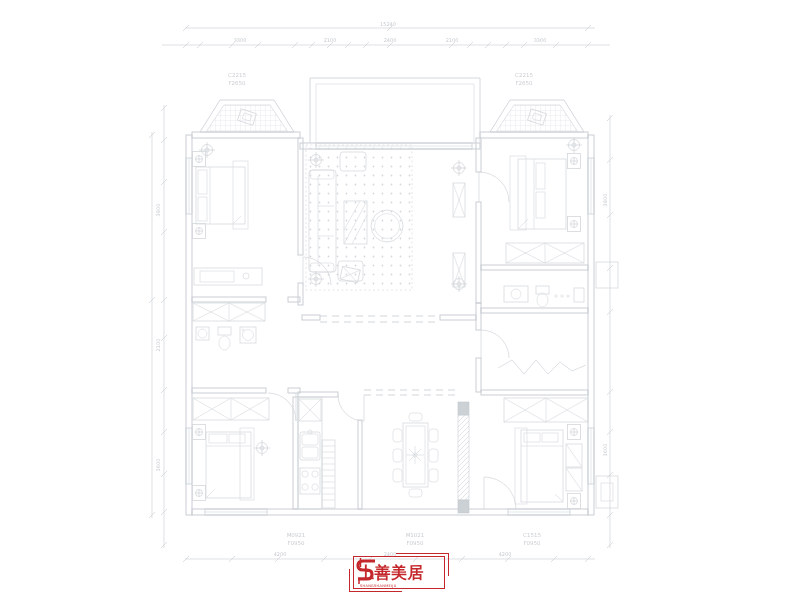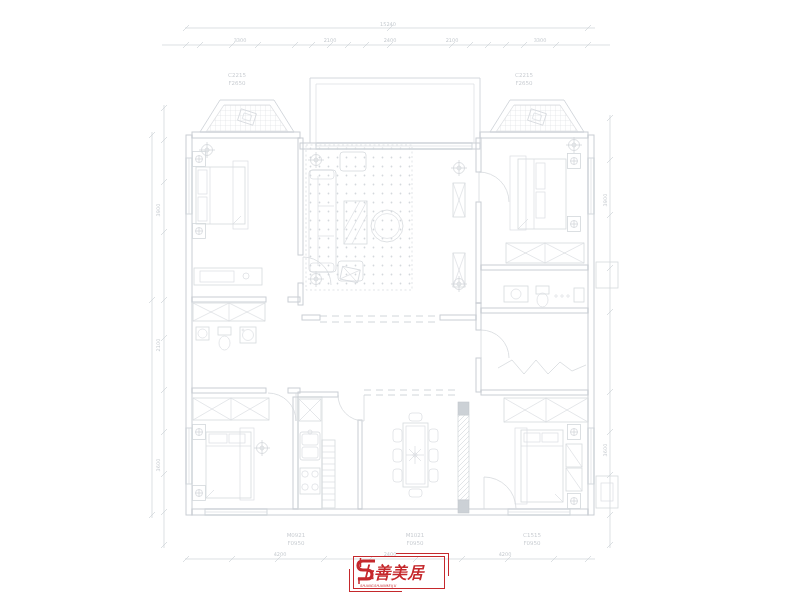--- a/index.html
+++ b/index.html
@@ -11,21 +11,21 @@
   .wall2{stroke:#cfd4d9;fill:none;stroke-width:0.9;}
   .furn{stroke:#d5d9dd;fill:none;stroke-width:0.8;}
   .furn2{stroke:#dadde1;fill:none;stroke-width:0.7;}
   .dim{stroke:#cdd2d7;fill:none;stroke-width:0.7;}
   .dash{stroke:#ccd1d6;stroke-width:0.9;stroke-dasharray:7 5;fill:none;}
   .dark{fill:#ccd1d6;stroke:#c2c8ce;stroke-width:0.6;}
   .dimtext{fill:#c6cbd0;font-size:5px;text-anchor:middle;}
   .lbl{fill:#c9cdd2;font-size:5.5px;text-anchor:middle;}
   
   :root{--red:#c5282c;}
-  .logo{position:absolute;left:349px;top:553px;width:100px;height:39px;font-style:italic;}
+  .logo{position:absolute;left:349px;top:553px;width:100px;height:39px;}
   .logo .frame{position:absolute;left:4px;top:3px;right:4px;bottom:3px;border:1.1px solid var(--red);
                display:flex;align-items:center;padding:1px 4px;box-sizing:border-box;}
   .logo .br-tr{position:absolute;top:0;right:0;width:52px;height:22px;
                border-top:1.1px solid var(--red);border-right:1.1px solid var(--red);}
   .logo .br-bl{position:absolute;bottom:0;left:0;width:52px;height:22px;
                border-bottom:1.1px solid var(--red);border-left:1.1px solid var(--red);}
   .logo .name{color:var(--red);font-weight:700;font-size:16px;line-height:1;letter-spacing:0.5px;white-space:nowrap;}
   .logo .sub{position:absolute;left:11px;bottom:4px;color:var(--red);font-size:3.5px;letter-spacing:0.3px;line-height:1;}
 </style>
 </head>

